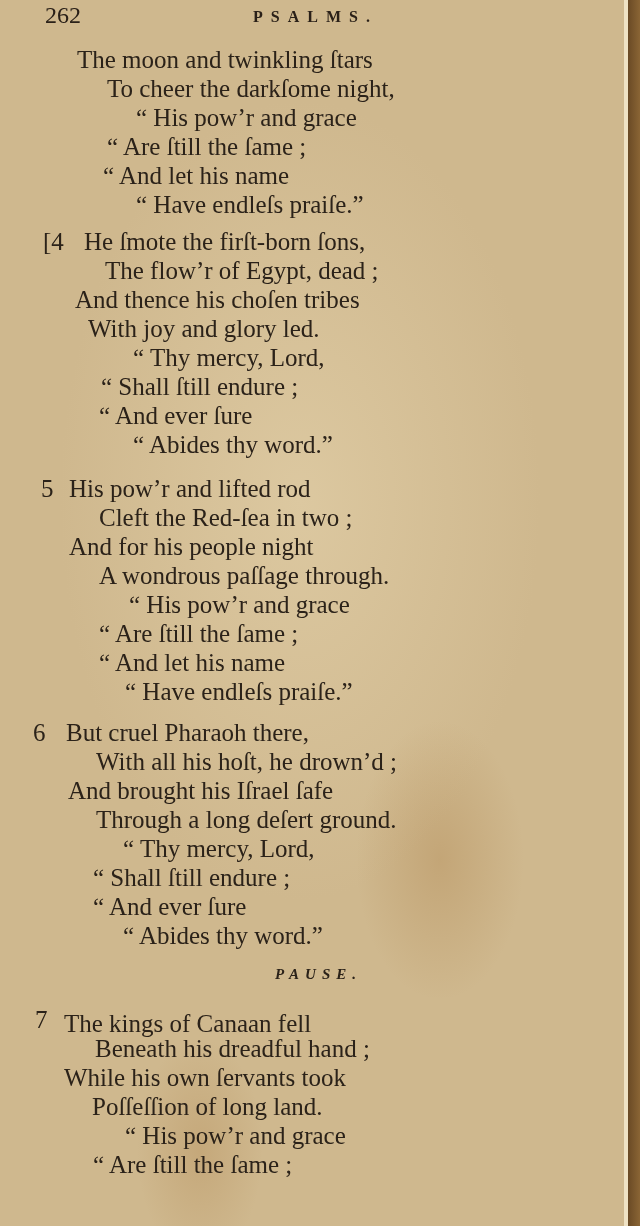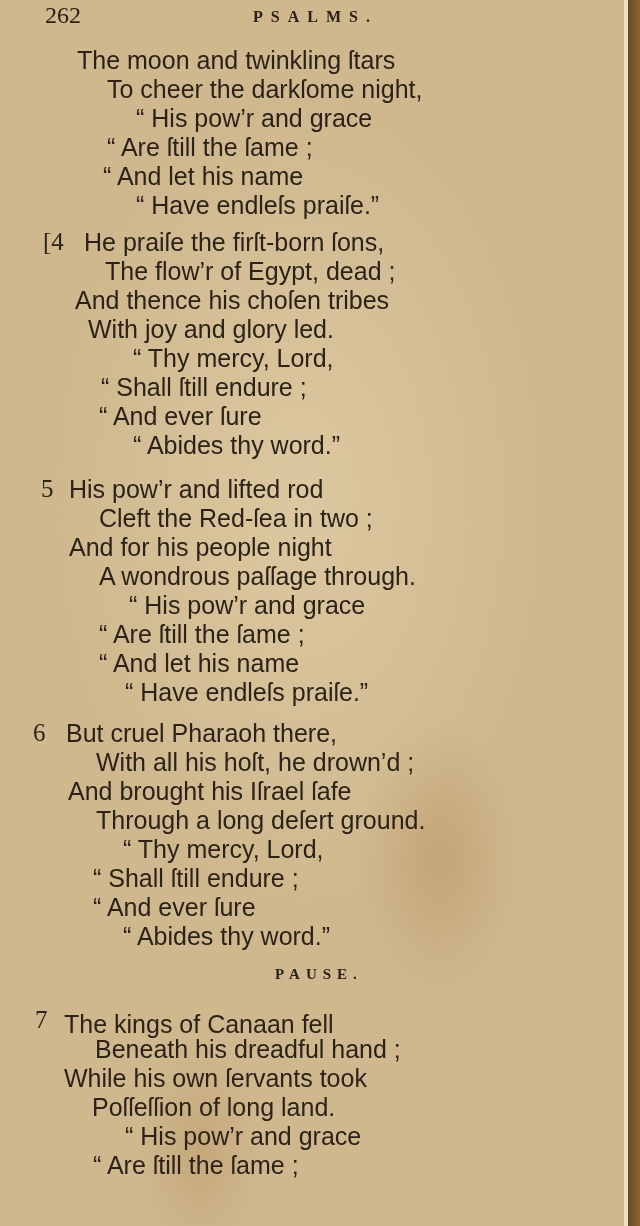--- a/index.html
+++ b/index.html
@@ -30,32 +30,32 @@
   .page-number {
     position: absolute; left: 0; top: 0; font-size: 24px;
     font-family: "Liberation Serif", serif;
   }
   .running-head {
     position: absolute; left: 208px; top: 6px; font-size: 16px; letter-spacing: 8px;
     font-weight: bold; font-family: "Liberation Serif", serif;
   }
   .line {
     position: absolute; white-space: nowrap;
-    font-family: Liberation Sans, sans-serif;
+    font-family: Liberation Serif, serif;
     font-size: 25px; color: #2b2219;
     line-height: 28px;
   }
   .num {
     position: absolute; white-space: nowrap;
     font-family: "Liberation Serif", serif;
     font-size: 25px; color: #2b2219; line-height: 28px;
   }
   .pause {
     position: absolute; left: 275px; top: 966px; font-size: 15px; letter-spacing: 6px;
-    font-weight: bold; color: #2b2219;
+    font-style: italic; font-weight: bold; color: #2b2219;
     font-family: "Liberation Serif", serif;
   }
 </style>
 </head>
 <body>
 
 <div class="page">
   <div class="edge-light"></div>
   <div class="edge-dark"></div>
 
@@ -68,21 +68,21 @@
     <div class="line" style="left:77px;top:46px">The moon and twinkling ſtars</div>
     <div class="line" style="left:107px;top:75px">To cheer the darkſome night,</div>
     <div class="line" style="left:136px;top:104px">“ His pow’r and grace</div>
     <div class="line" style="left:107px;top:133px">“ Are ſtill the ſame ;</div>
     <div class="line" style="left:103px;top:162px">“ And let his name</div>
     <div class="line" style="left:136px;top:191px">“ Have endleſs praiſe.”</div>
   </div>
 
   <div>
     <div class="num" style="left:43px;top:228px">[4</div>
-    <div class="line" style="left:84px;top:228px">He praiſe the firſt-born ſons,</div>
+    <div class="line" style="left:84px;top:228px">He ſmote the firſt-born ſons,</div>
     <div class="line" style="left:105px;top:257px">The flow’r of Egypt, dead ;</div>
     <div class="line" style="left:75px;top:286px">And thence his choſen tribes</div>
     <div class="line" style="left:88px;top:315px">With joy and glory led.</div>
     <div class="line" style="left:133px;top:344px">“ Thy mercy, Lord,</div>
     <div class="line" style="left:101px;top:373px">“ Shall ſtill endure ;</div>
     <div class="line" style="left:99px;top:402px">“ And ever ſure</div>
     <div class="line" style="left:133px;top:431px">“ Abides thy word.”</div>
   </div>
 
   <div>

